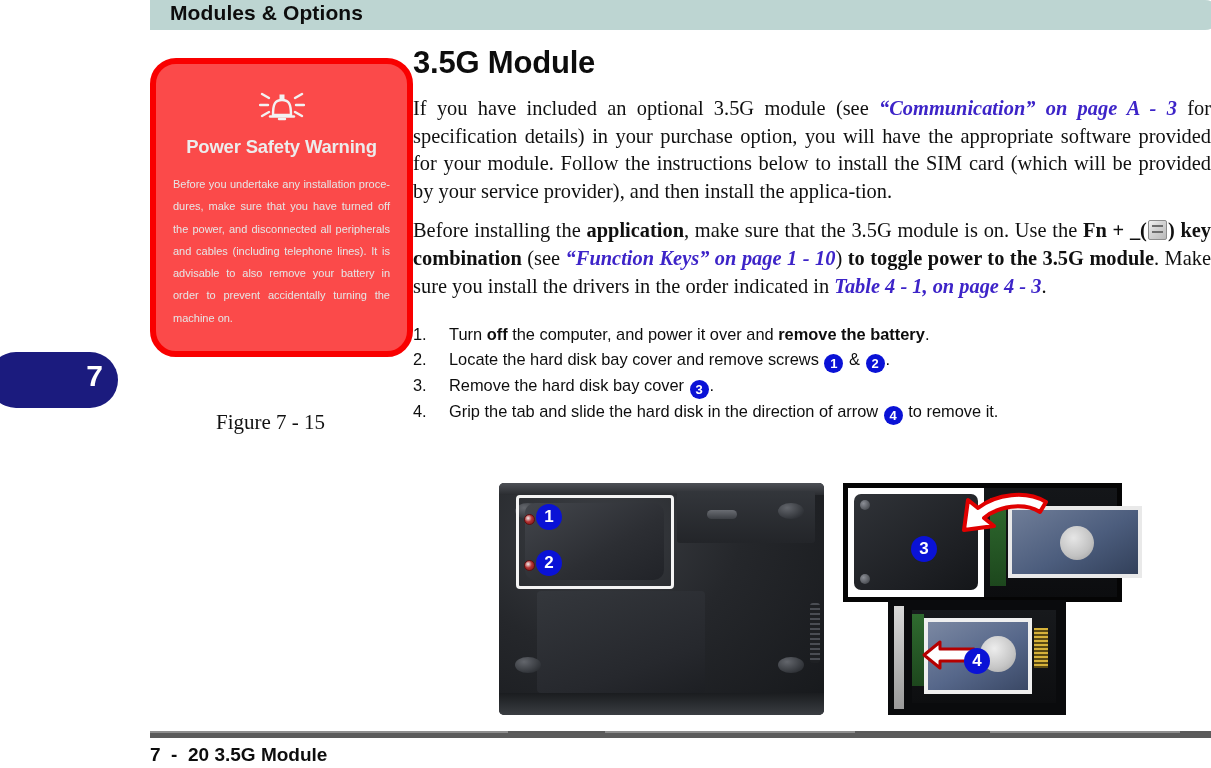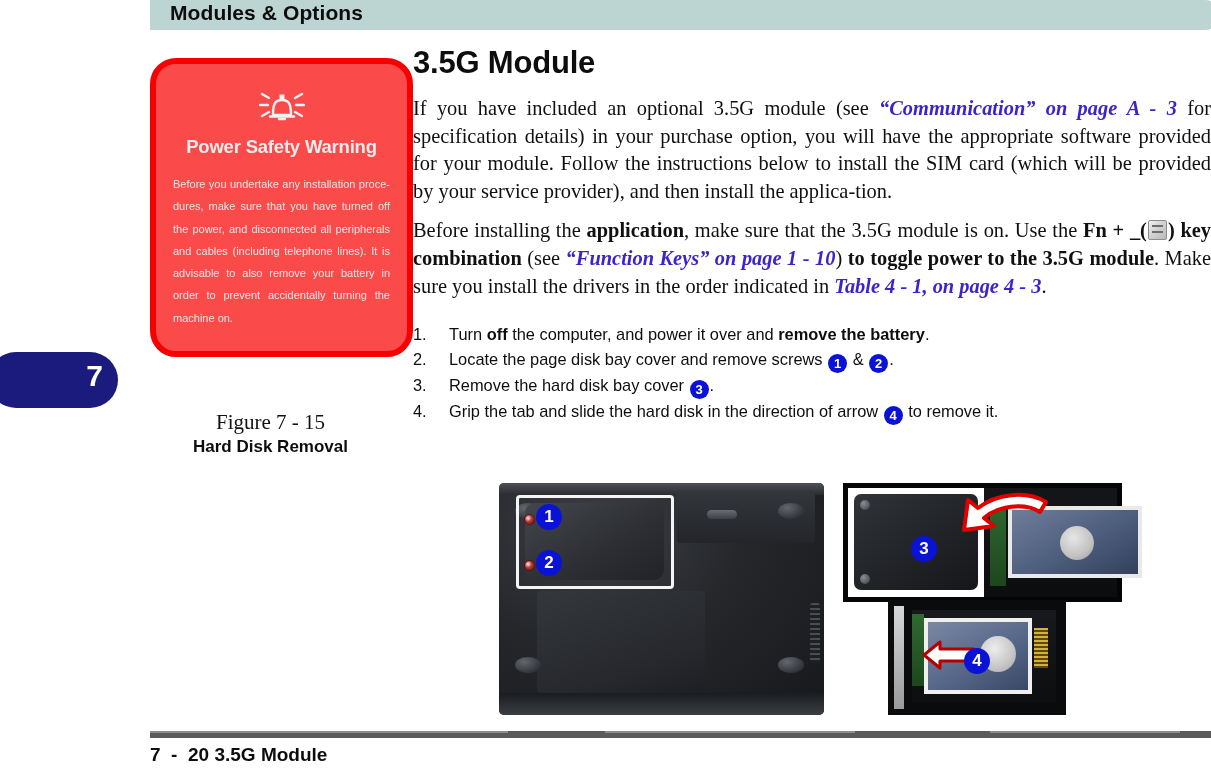--- a/index.html
+++ b/index.html
@@ -473,21 +473,20 @@
       <line x1="11" y1="28.5" x2="35" y2="28.5" stroke="#f2f2f2" stroke-width="2.4" stroke-linecap="round"></line>
       <path d="M20 31 h6" stroke="#f2f2f2" stroke-width="2.4" stroke-linecap="round"></path>
     </svg>
 
     <div id="warning-title">Power Safety Warning</div>
     <div id="warning-body">Before you undertake any installation proce­dures, make sure that you have turned off the power, and disconnect­ed all peripherals and cables (including tele­phone lines). It is advis­able to also remove your battery in order to pre­vent accidentally turning the machine on.</div>
   </div>
 
   <div id="figure-caption">
     <span id="figure-number">Figure 7 - 15</span>
-    <span id="figure-title">Hard Disk Removal</span>
   </div>
 
 </div>
 
 <div id="main">
 
   <h1 id="page-title">3.5G Module</h1>
 
   <p class="body-para">
     <span>If you have included an optional 3.5G module (see </span><span class="xref">“Communication” on page  A - 3</span><span> for specification details) in your purchase option, you will have the appropriate software provided for your module. Follow the instructions below to install the SIM card (which will be provided by your service provider), and then install the applica-tion.</span>
@@ -499,21 +498,21 @@
 
   <div id="steps">
 
     <div class="step">
       <span class="step-num">1.</span>
       <span class="step-text"><span>Turn </span><span class="bold">off</span><span> the computer, and power it over and </span><span class="bold">remove the battery</span><span>.</span></span>
     </div>
 
     <div class="step">
       <span class="step-num">2.</span>
-      <span class="step-text"><span>Locate the page disk bay cover and remove screws </span><span class="callout">1</span><span> &amp; </span><span class="callout">2</span><span>.</span></span>
+      <span class="step-text"><span>Locate the hard disk bay cover and remove screws </span><span class="callout">1</span><span> &amp; </span><span class="callout">2</span><span>.</span></span>
     </div>
 
     <div class="step">
       <span class="step-num">3.</span>
       <span class="step-text"><span>Remove the hard disk bay cover </span><span class="callout">3</span><span>.</span></span>
     </div>
 
     <div class="step">
       <span class="step-num">4.</span>
       <span class="step-text"><span>Grip the tab and slide the hard disk in the direction of arrow </span><span class="callout">4</span><span> to remove it.</span></span>

